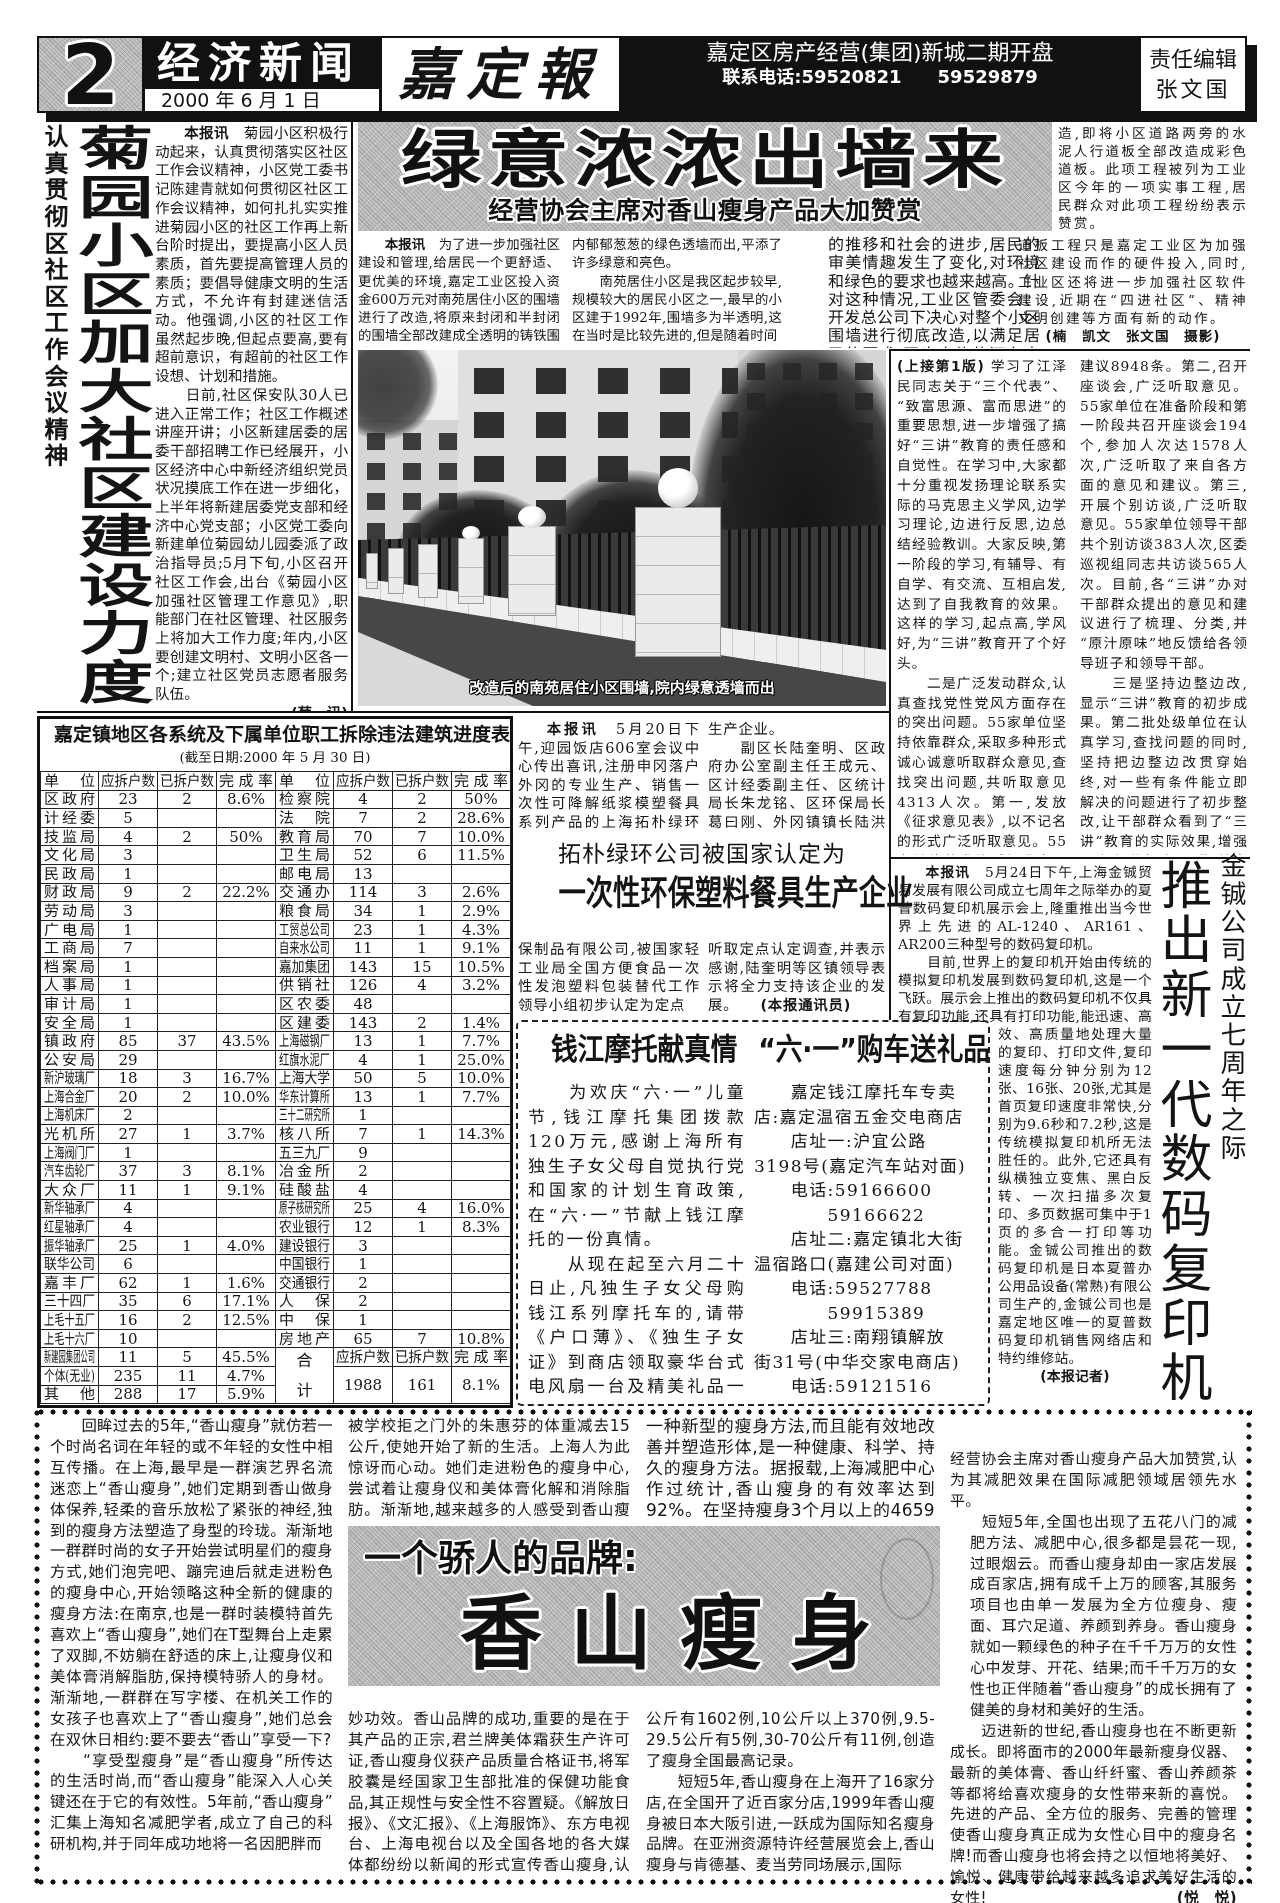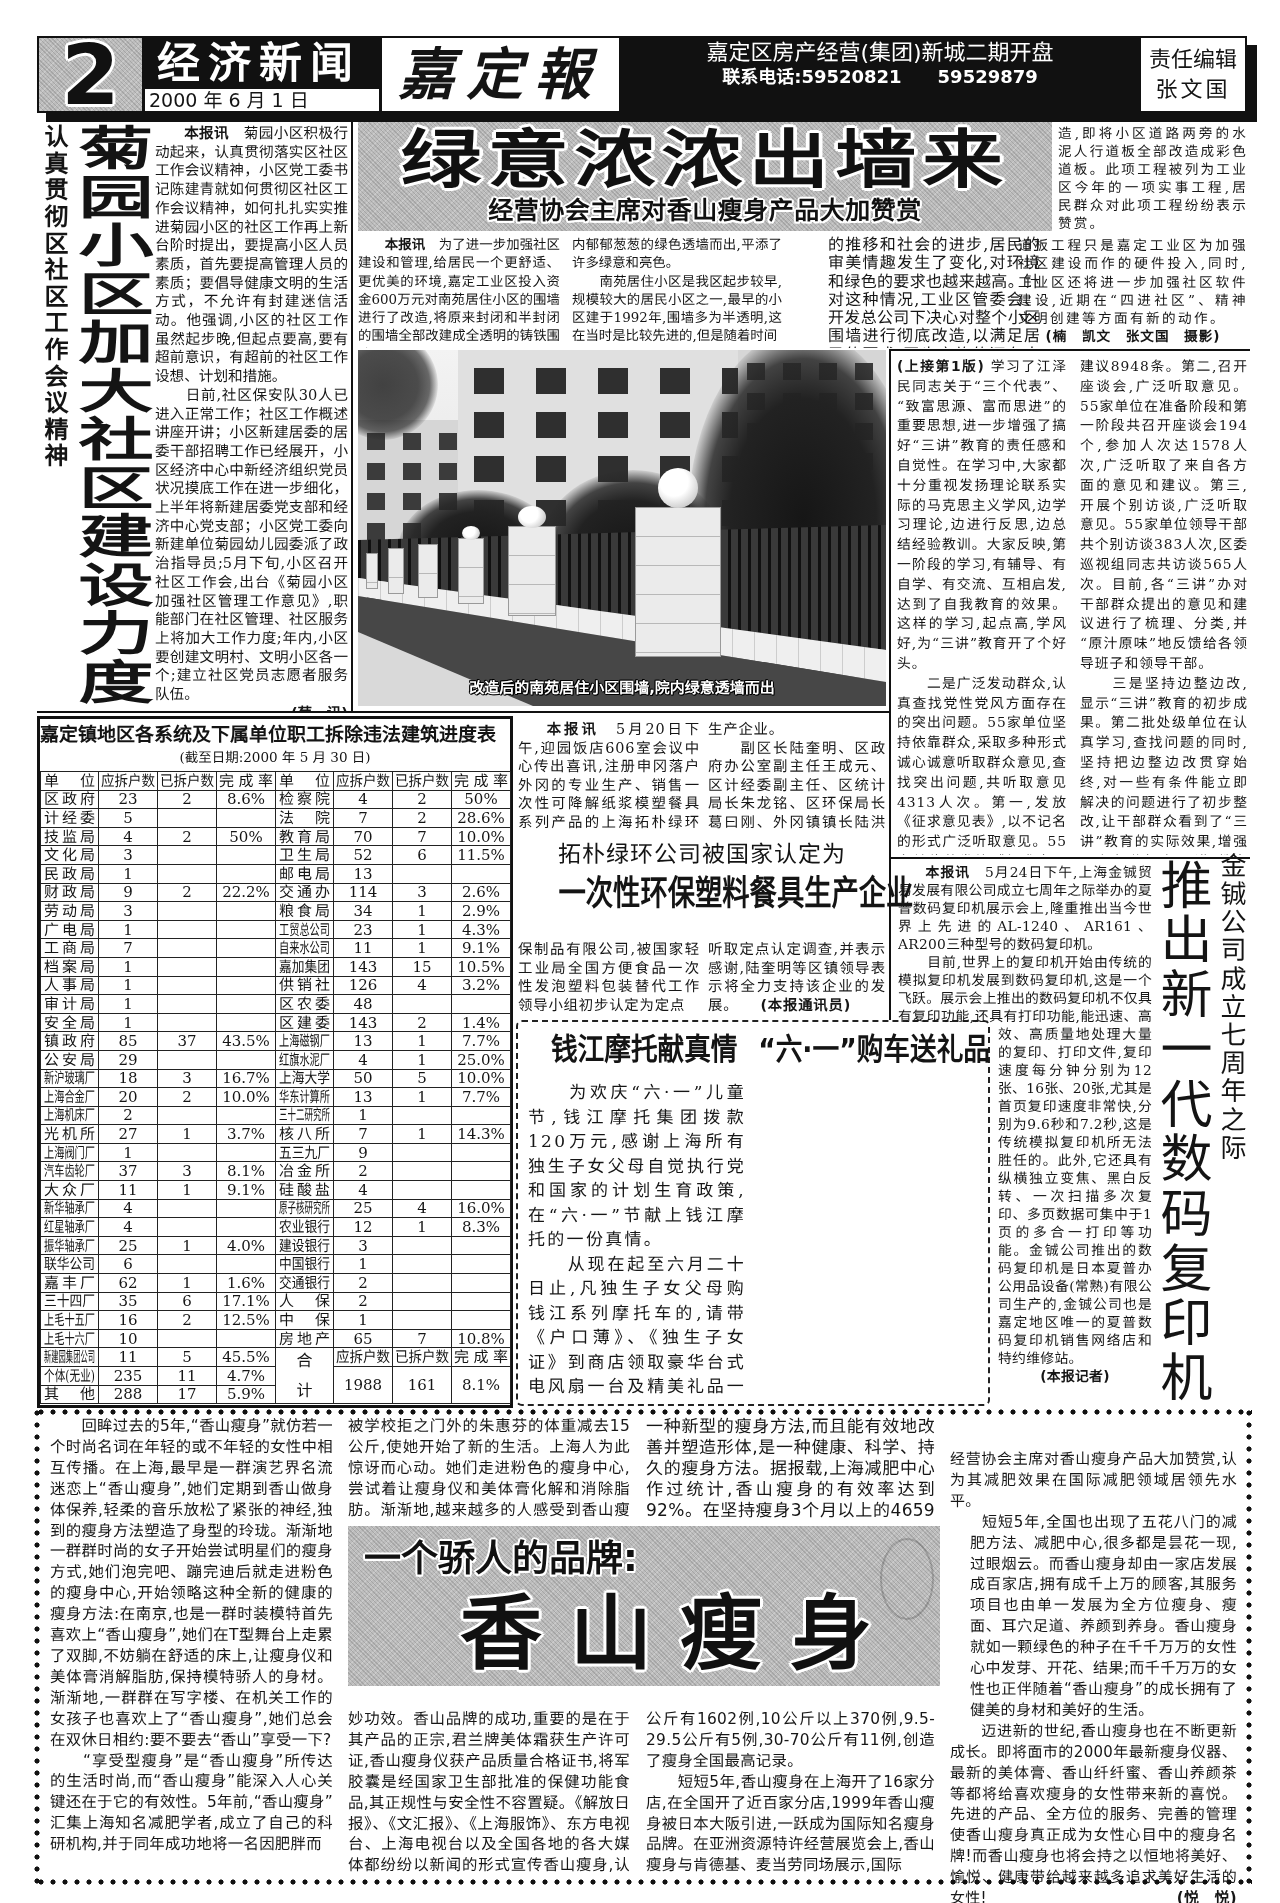--- a/index.html
+++ b/index.html
@@ -34,21 +34,21 @@
 </style>
 </head>
 <body>
 
 <div class="a" style="left:46px;top:45px;width:1211px;height:77px;background:#111"></div>
 <div class="a ht" style="left:37px;top:36px;width:107px;height:77px;border:2px solid #111;display:flex;align-items:center;justify-content:center;overflow:hidden">
   <span class="sans ow3" style="font-size:84px;font-weight:bold;line-height:1;color:#111">2</span>
 </div>
 <div class="a" style="left:143px;top:36px;width:238px;height:77px;border:2px solid #111;background:#fff;overflow:hidden">
   <div class="sans" style="height:51px;background:#111;color:#fff;font-size:43px;letter-spacing:8px;line-height:51px;padding-left:12px;font-weight:bold;white-space:nowrap">经济新闻</div>
-  <div class="sans" style="height:22px;line-height:22px;font-size:19px;padding-left:4px;white-space:nowrap">2000 年 6 月 1 日</div>
+  <div class="sans" style="height:22px;line-height:22px;font-size:19px;padding-left:16px;white-space:nowrap">2000 年 6 月 1 日</div>
 </div>
 <div class="a" style="left:380px;top:36px;width:241px;height:77px;border:2px solid #111;background:#fff;text-align:center;overflow:hidden">
   <span style="font-family:'DejaVu Serif',serif;font-style:italic;font-size:56px;line-height:73px;letter-spacing:12px;font-weight:bold">嘉定報</span>
 </div>
 <div class="a" style="left:620px;top:36px;width:520px;height:77px;background:#111;color:#fff;text-align:center;border:2px solid #111;overflow:hidden">
   <div class="sans" style="font-size:22px;line-height:26px;margin-top:2px;white-space:nowrap">嘉定区房产经营(集团)新城二期开盘</div>
   <div class="sans" style="font-size:18px;line-height:22px;font-weight:bold;white-space:nowrap">联系电话:59520821　　59529879</div>
 </div>
 <div class="a" style="left:1139px;top:36px;width:108px;height:77px;border:2px solid #111;background:#fff;text-align:center;overflow:hidden">
   <div class="sans" style="font-size:22px;line-height:30px;margin-top:7px;white-space:nowrap">责任编辑</div>
@@ -103,21 +103,21 @@
 <div class="rule" style="left:889px;top:349px;width:361px;height:2px"></div>
 <div class="t" style="left:897px;top:357px;width:170px;height:498px;font-size:13.8px;line-height:19.8px;letter-spacing:1px"><b class="lead">(上接第1版)</b><span> 学习了江泽民同志关于“三个代表”、“致富思源、富而思进”的重要思想,进一步增强了搞好“三讲”教育的责任感和自觉性。在学习中,大家都十分重视发扬理论联系实际的马克思主义学风,边学习理论,边进行反思,边总结经验教训。大家反映,第一阶段的学习,有辅导、有自学、有交流、互相启发,达到了自我教育的效果。这样的学习,起点高,学风好,为“三讲”教育开了个好头。
 　　二是广泛发动群众,认真查找党性党风方面存在的突出问题。55家单位坚持依靠群众,采取多种形式诚心诚意听取群众意见,查找突出问题,共听取意见4313人次。第一,发放《征求意见表》,以不记名的形式广泛听取意见。55家单位共发放《征求意见表》1827份,共提出意见和</span></div>
 <div class="t" style="left:1080px;top:357px;width:168px;height:498px;font-size:13.8px;line-height:19.8px;letter-spacing:1px"><span>建议8948条。第二,召开座谈会,广泛听取意见。55家单位在准备阶段和第一阶段共召开座谈会194个,参加人次达1578人次,广泛听取了来自各方面的意见和建议。第三,开展个别访谈,广泛听取意见。55家单位领导干部共个别访谈383人次,区委巡视组同志共访谈565人次。目前,各“三讲”办对干部群众提出的意见和建议进行了梳理、分类,并“原汁原味”地反馈给各领导班子和领导干部。
 　　三是坚持边整边改,显示“三讲”教育的初步成果。第二批处级单位在认真学习,查找问题的同时,坚持把边整边改贯穿始终,对一些有条件能立即解决的问题进行了初步整改,让干部群众看到了“三讲”教育的实际效果,增强了广大群众对“三讲”教育的信心。</span></div>
 <div class="rule" style="left:889px;top:857px;width:361px;height:2px"></div>
 
 <div class="rule" style="left:37px;top:711px;width:852px;height:2px"></div>
 
 <div class="a" style="left:37px;top:716px;width:476px;height:692px;border:3px solid #111;background:#fff">
-  <div class="a sans" style="left:0;top:2px;width:100%;text-align:left;font-size:19px;line-height:27px;font-weight:bold;white-space:nowrap">嘉定镇地区各系统及下属单位职工拆除违法建筑进度表</div>
+  <div class="a sans" style="left:0;top:2px;width:100%;text-align:right;font-size:19px;line-height:27px;font-weight:bold;white-space:nowrap">嘉定镇地区各系统及下属单位职工拆除违法建筑进度表</div>
   <div class="a" style="left:0;top:29px;width:100%;text-align:center;font-size:13.5px;line-height:18px;white-space:nowrap">(截至日期:2000 年 5 月 30 日)</div>
   <table class="grid" style="left:0;top:52px;width:470px">
     <colgroup>
         <col style="width:58px">
         <col style="width:59px">
         <col style="width:59px">
         <col style="width:59px">
         <col style="width:58px">
         <col style="width:59px">
         <col style="width:59px">
@@ -651,20 +651,33 @@
 　　副区长陆奎明、区政府办公室副主任王成元、区计经委副主任、区统计局长朱龙铭、区环保局长葛曰刚、外冈镇镇长陆洪兴等专程前往</span></div>
 <div class="a sans" style="left:518px;top:840px;width:368px;text-align:center;font-size:23px;line-height:28px;letter-spacing:1px;white-space:nowrap">拓朴绿环公司被国家认定为</div>
 <div class="a sans" style="left:518px;top:872px;width:368px;text-align:center;font-size:35px;line-height:42px;font-weight:bold;transform:scaleX(0.78);white-space:nowrap">一次性环保塑料餐具生产企业</div>
 <div class="t" style="left:518px;top:940px;width:182px;height:76px;font-size:14.4px;line-height:18.5px;letter-spacing:0.8px"><span>保制品有限公司,被国家轻工业局全国方便食品一次性发泡塑料包装替代工作领导小组初步认定为定点</span></div>
 <div class="t" style="left:708px;top:940px;width:178px;height:76px;font-size:14.4px;line-height:18.5px;letter-spacing:0.8px"><span>听取定点认定调查,并表示感谢,陆奎明等区镇领导表示将全力支持该企业的发展。</span><b class="lead" style="margin-left:22px">(本报通讯员)</b></div>
 
 <div class="a" style="left:516px;top:1020px;width:474px;height:386px;border:2px dashed #222;border-radius:6px;background:#fff">
   <div class="a sans" style="left:0;top:6px;width:100%;text-align:center;font-size:31px;line-height:42px;font-weight:900;white-space:nowrap;transform:scaleX(0.86)"><span>钱江摩托献真情</span><span style="display:inline-block;width:24px"></span><span>“六·一”购车送礼品</span></div>
   <div class="t" style="left:10px;top:58px;width:218px;height:322px;font-size:17px;line-height:24.5px;letter-spacing:2.3px"><span>　　为欢庆“六·一”儿童节,钱江摩托集团拨款120万元,感谢上海所有独生子女父母自觉执行党和国家的计划生育政策,在“六·一”节献上钱江摩托的一份真情。
 　　从现在起至六月二十日止,凡独生子女父母购钱江系列摩托车的,请带《户口薄》、《独生子女证》到商店领取豪华台式电风扇一台及精美礼品一份。</span></div>
+  <div class="t" style="left:236px;top:58px;width:230px;height:322px;font-size:17px;line-height:24.5px;letter-spacing:1.4px;text-align:left"><span>　　嘉定钱江摩托车专卖
+店:嘉定温宿五金交电商店
+　　店址一:沪宜公路
+3198号(嘉定汽车站对面)
+　　电话:59166600
+　　　　59166622
+　　店址二:嘉定镇北大街
+温宿路口(嘉建公司对面)
+　　电话:59527788
+　　　　59915389
+　　店址三:南翔镇解放
+街31号(中华交家电商店)
+　　电话:59121516</span></div>
 </div>
 
 <div class="t ind" style="left:898px;top:863px;width:254px;height:542px;font-size:13.8px;line-height:18px;letter-spacing:0.3px"><span class="flt0" style="height:162px"></span><span class="flt1" style="width:100px;height:400px"></span><b class="lead">本报讯</b><span>　5月24日下午,上海金铖贸易发展有限公司成立七周年之际举办的夏普数码复印机展示会上,隆重推出当今世界上先进的AL-1240、AR161、AR200三种型号的数码复印机。
 　　目前,世界上的复印机开始由传统的模拟复印机发展到数码复印机,这是一个飞跃。展示会上推出的数码复印机不仅具有复印功能,还具有打印功能,能迅速、高效、高质量地处理大量的复印、打印文件,复印速度每分钟分别为12张、16张、20张,尤其是首页复印速度非常快,分别为9.6秒和7.2秒,这是传统模拟复印机所无法胜任的。此外,它还具有纵横独立变焦、黑白反转、一次扫描多次复印、多页数据可集中于1页的多合一打印等功能。金铖公司推出的数码复印机是日本夏普办公用品设备(常熟)有限公司生产的,金铖公司也是嘉定地区唯一的夏普数码复印机销售网络店和特约维修站。</span><span class="credit" style="text-align:center">(本报记者)</span></div>
 <div class="a vert sans" style="left:1155px;top:858px;font-size:52px;line-height:54px;letter-spacing:2.7px">推出新一代数码复印机</div>
 <div class="a vert sans" style="left:1217px;top:852px;font-size:26px;line-height:28px;letter-spacing:2.2px">金铖公司成立七周年之际</div>
 
 <div class="dots-h" style="left:37px;top:1409px;width:1215px"></div>
 <div class="dots-h" style="left:37px;top:1879px;width:1215px"></div>
 <div class="dots-v" style="left:34px;top:1409px;height:476px"></div>

